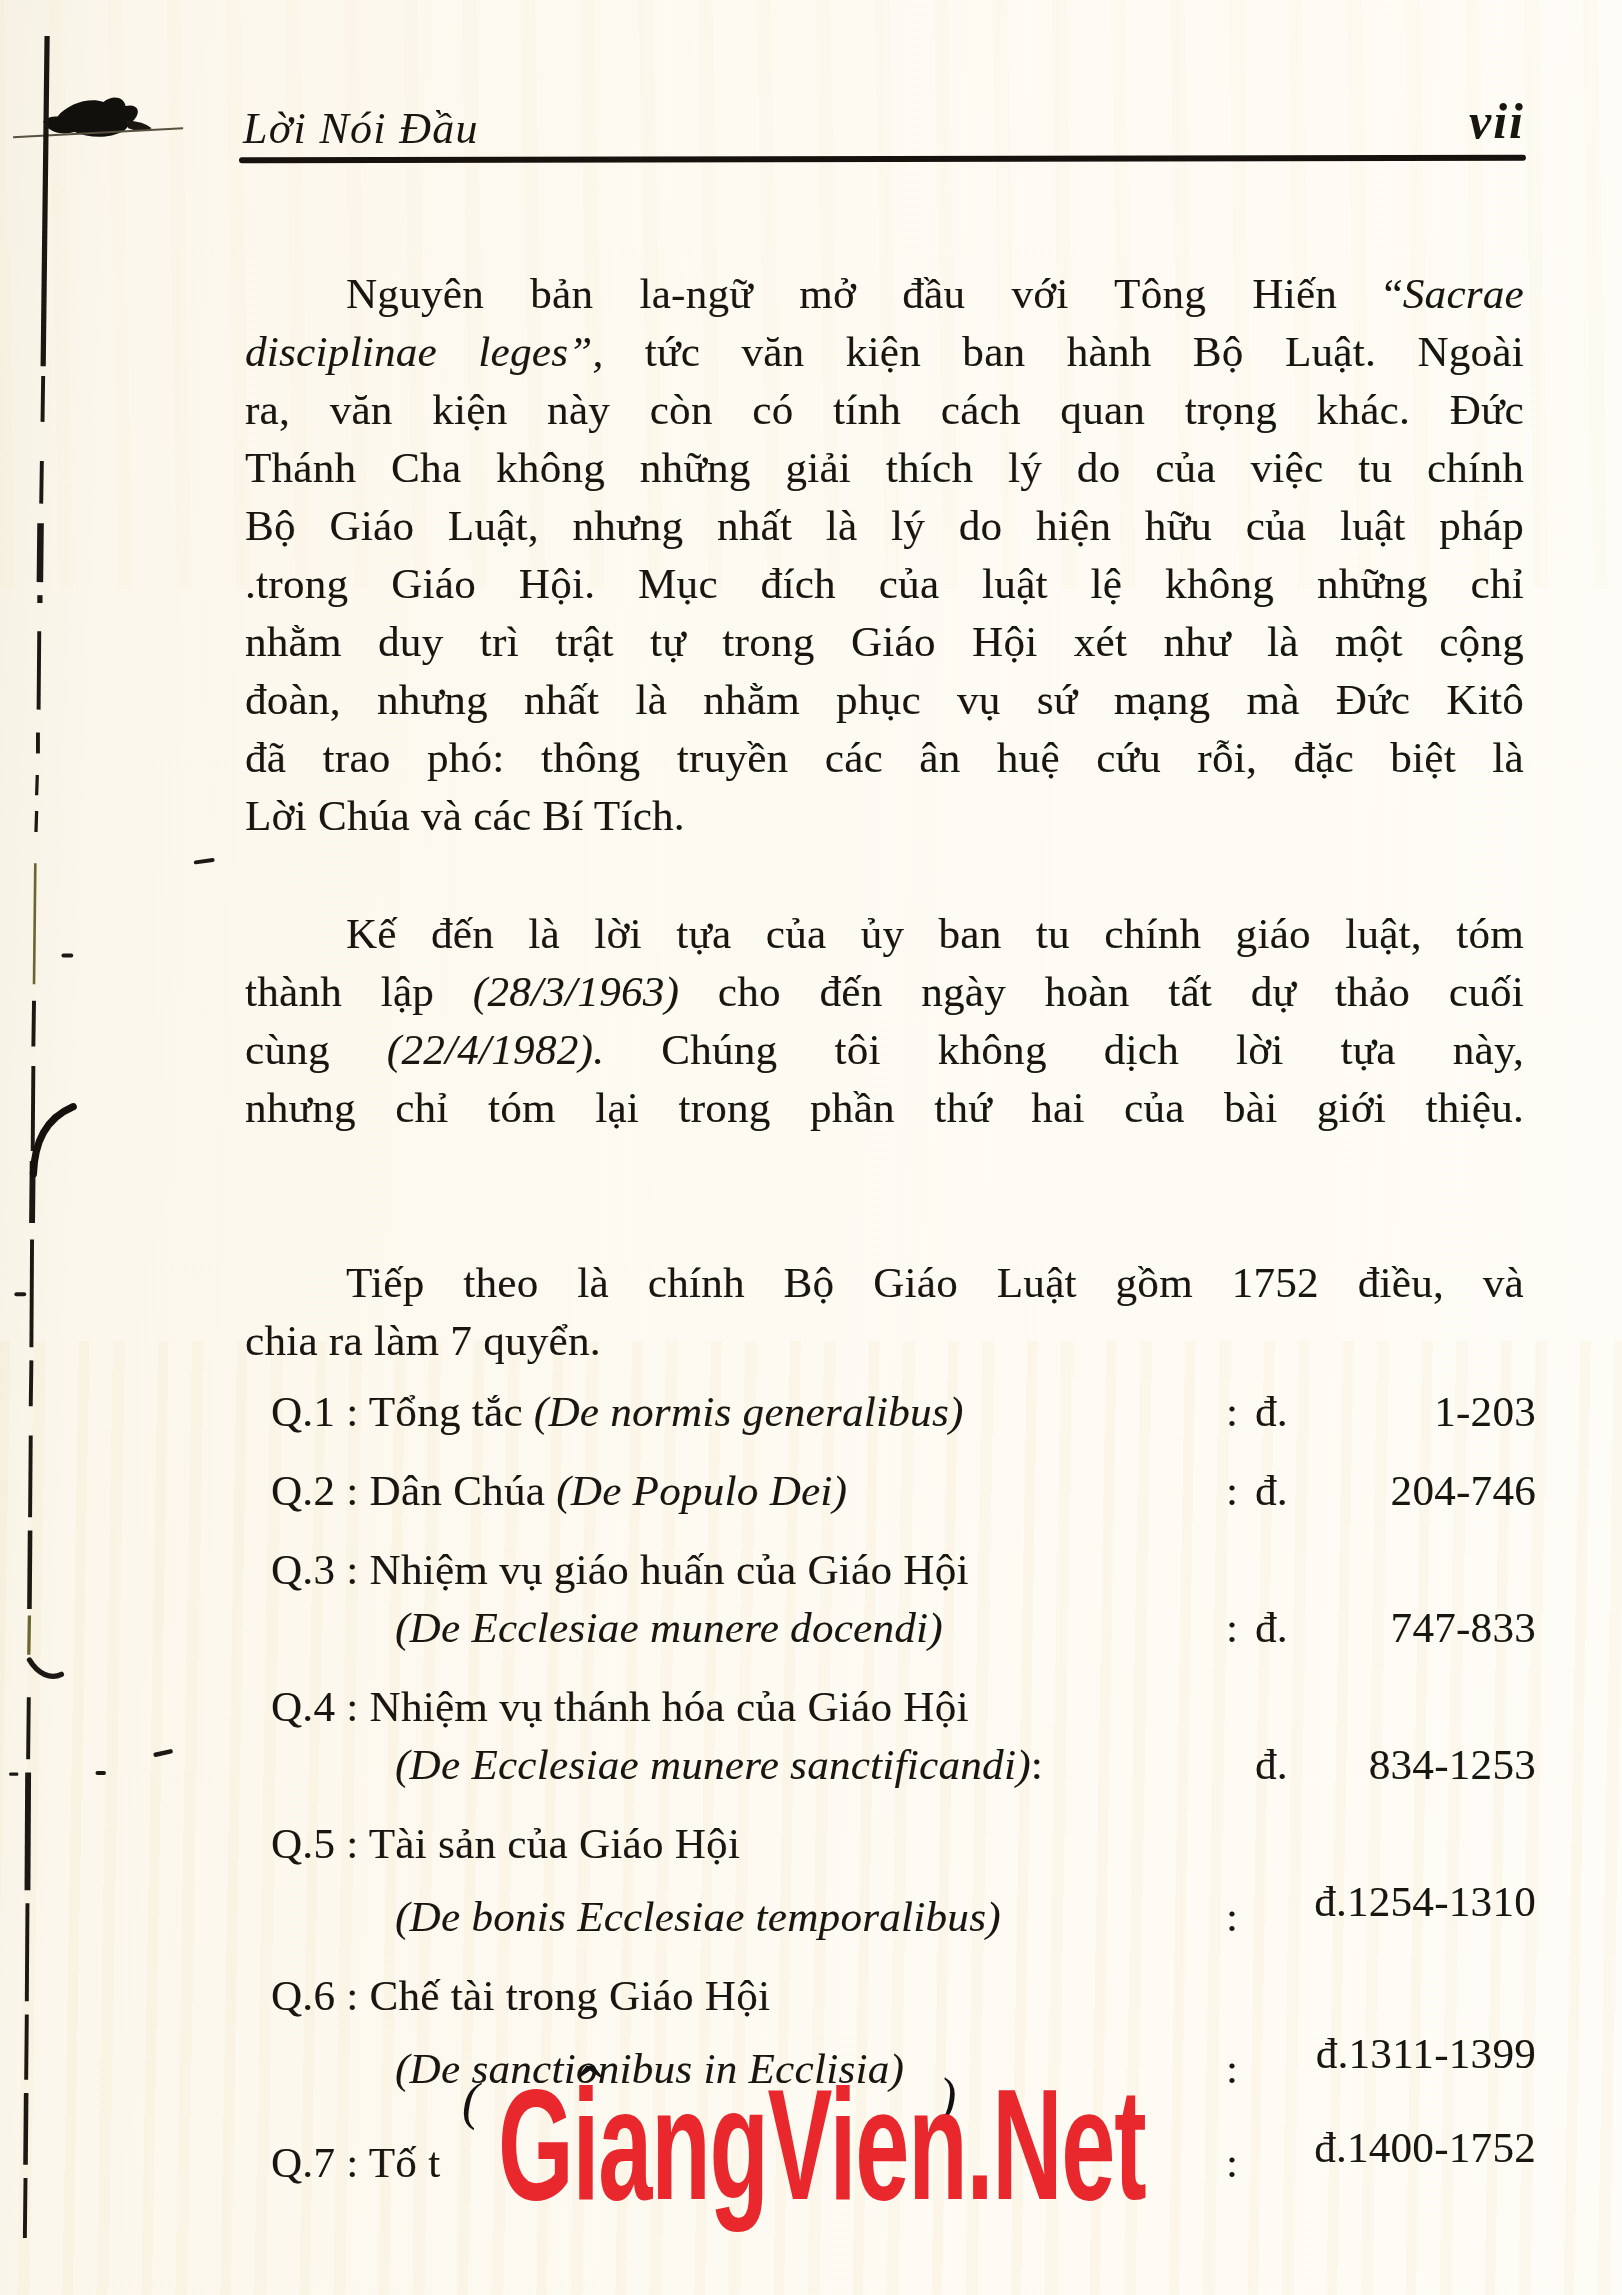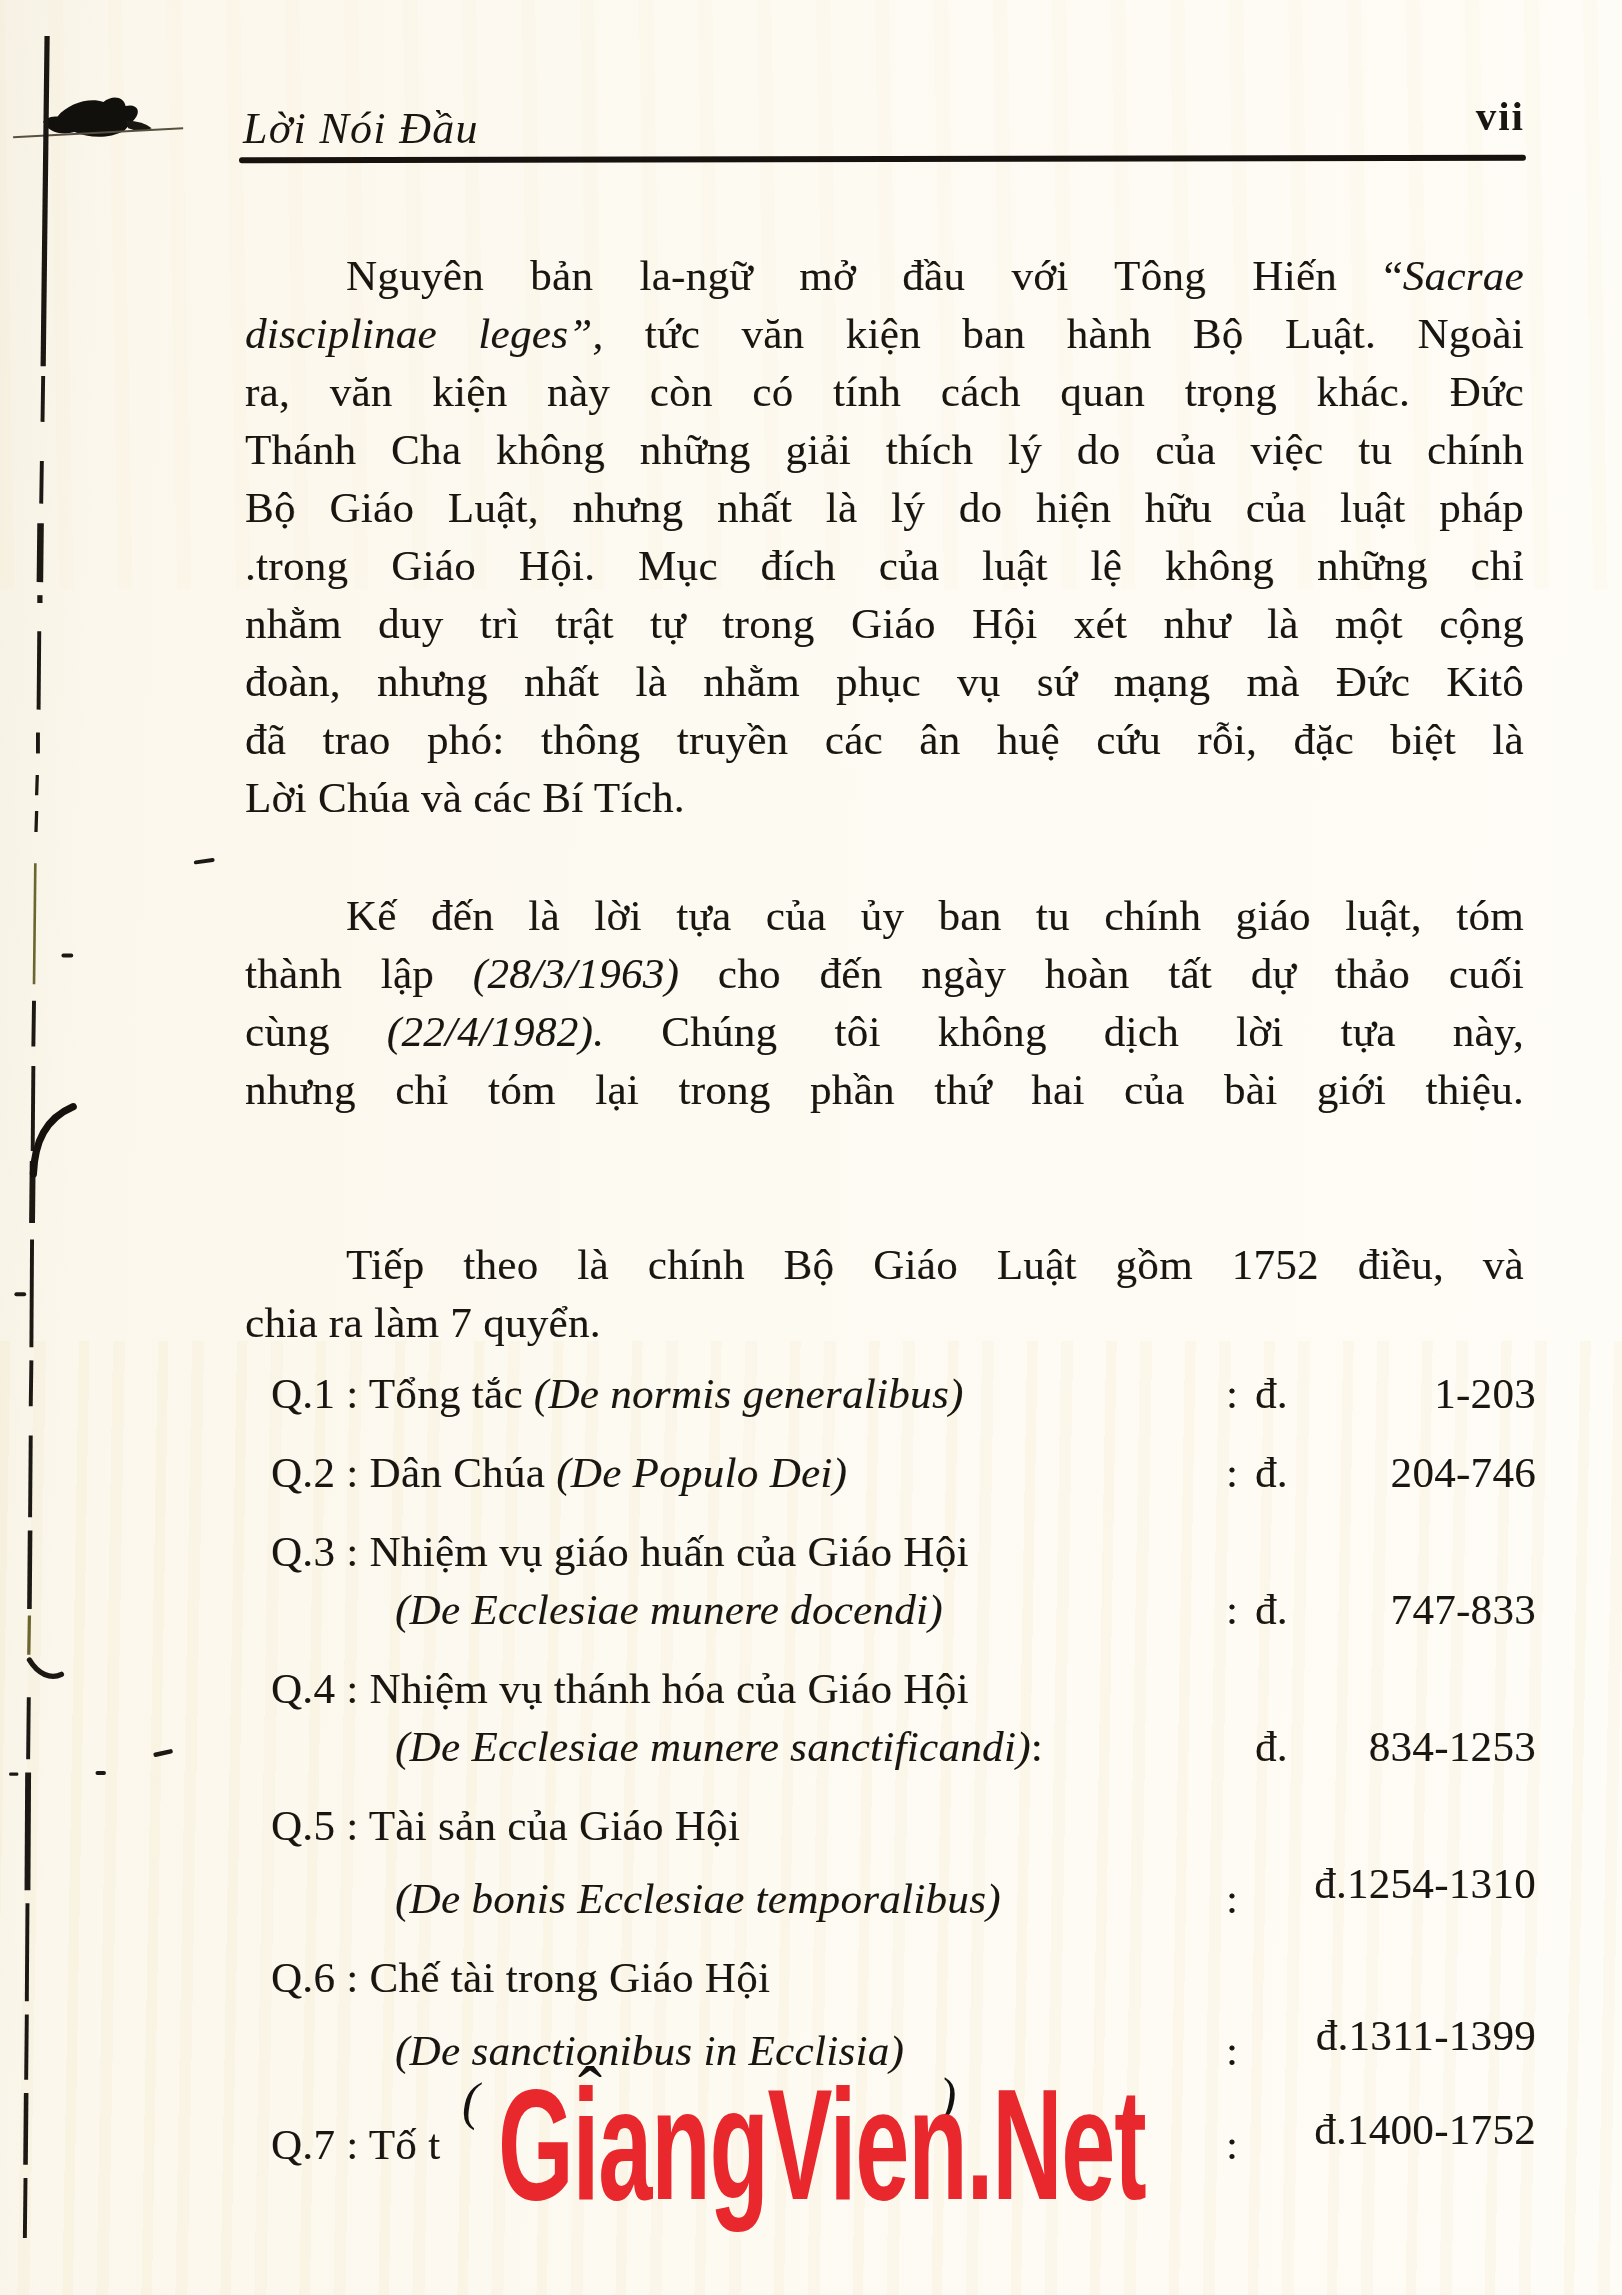--- a/index.html
+++ b/index.html
@@ -19,28 +19,28 @@
     position:absolute;left:0;top:0;width:1622px;height:589px;z-index:0;pointer-events:none;
     background:repeating-linear-gradient(89deg,
       rgba(236,214,150,0.06) 0 14.4px, rgba(255,255,255,0) 14.4px 59px);
   }
   .title{
     position:absolute;left:243px;top:103px;
     font-size:44px;font-style:italic;font-weight:normal;letter-spacing:1.3px;z-index:1;
   }
   .pagenum{
     position:absolute;right:97px;top:92px;
-    font-size:41px;font-weight:bold;letter-spacing:2px;z-index:1;
+    font-size:50px;font-weight:bold;letter-spacing:2px;z-index:1;font-style:italic;
   }
   .rule{
     position:absolute;left:239px;top:156px;width:1287px;height:5.9px;
     background:#17120e;border-radius:3.3px;transform:rotate(-0.12deg);z-index:1;
   }
   .body{
-    position:absolute;left:245px;top:247px;width:1279px;z-index:1;
+    position:absolute;left:245px;top:265px;width:1279px;z-index:1;
     font-size:43px;line-height:58px;letter-spacing:0.3px;
     text-shadow:0.4px 0.4px 0 rgba(25,20,14,0.30);
   }
   .line{text-align:justify;text-align-last:justify;}
   .line.noj{text-align-last:left;}
   .line.ind{padding-left:101px;}
   em{font-style:italic;}
   .para.p2{margin-top:60px;}
   .para.p3{margin-top:117px;}
   .list{margin-top:13px;margin-left:26px;width:1265px;font-size:43px;line-height:58px;}

